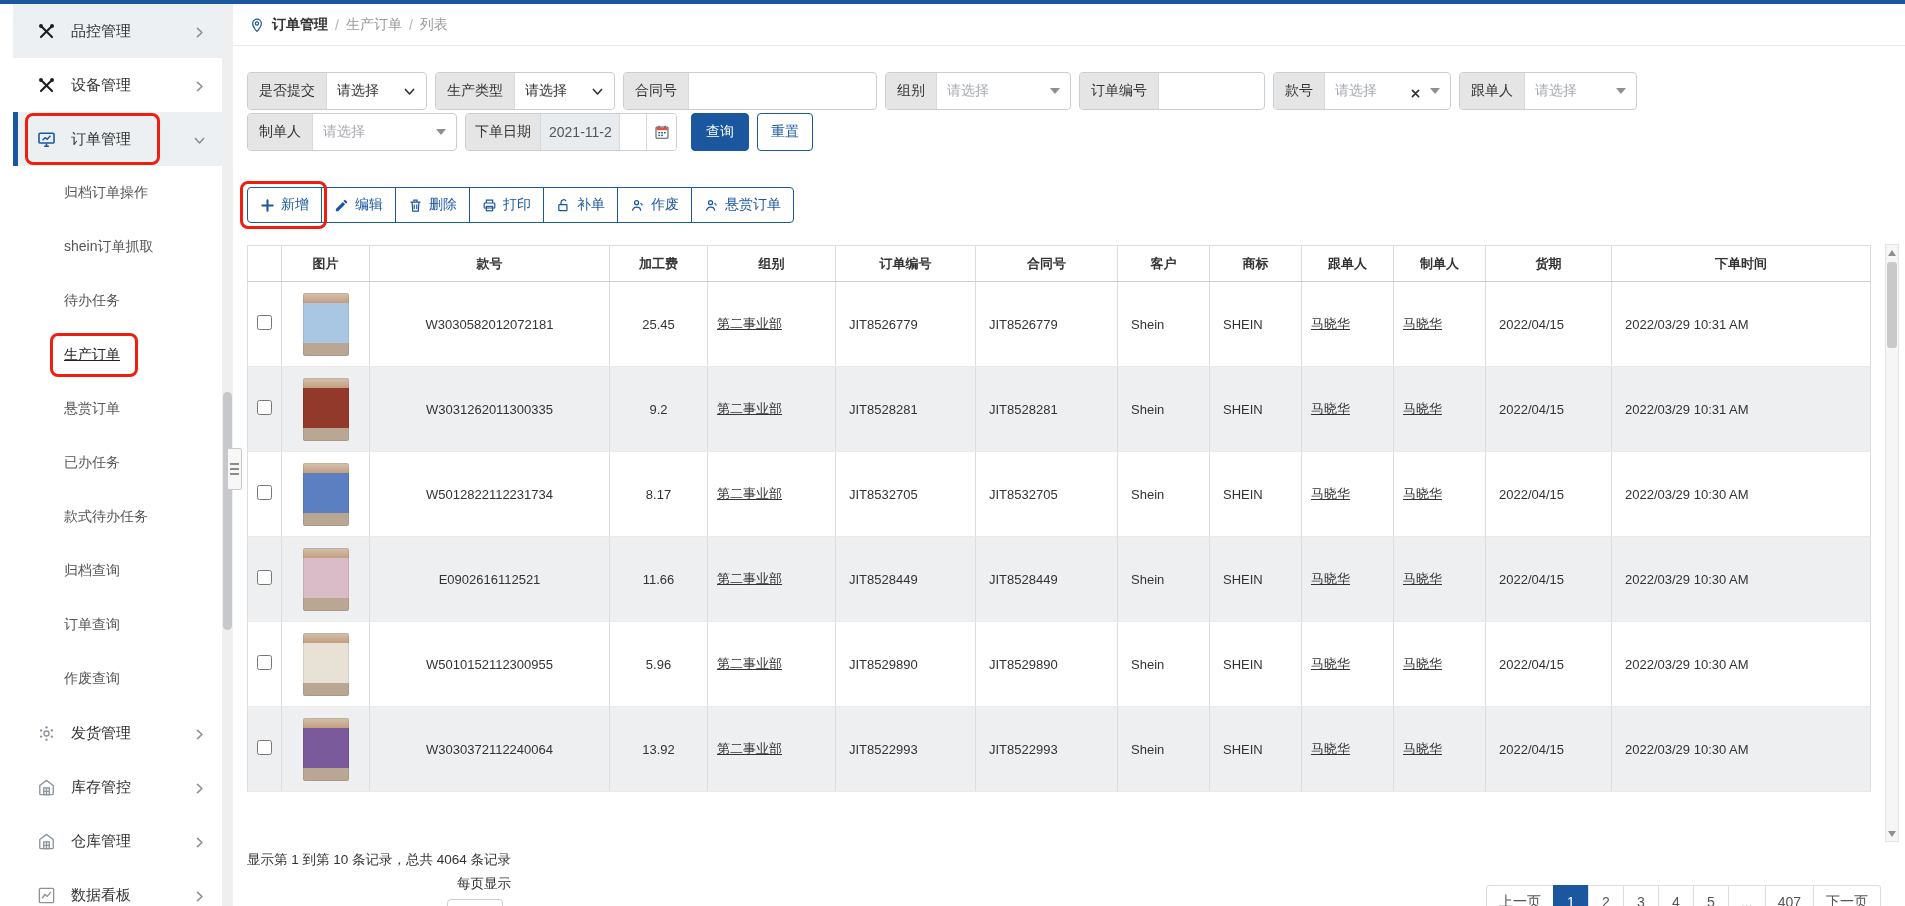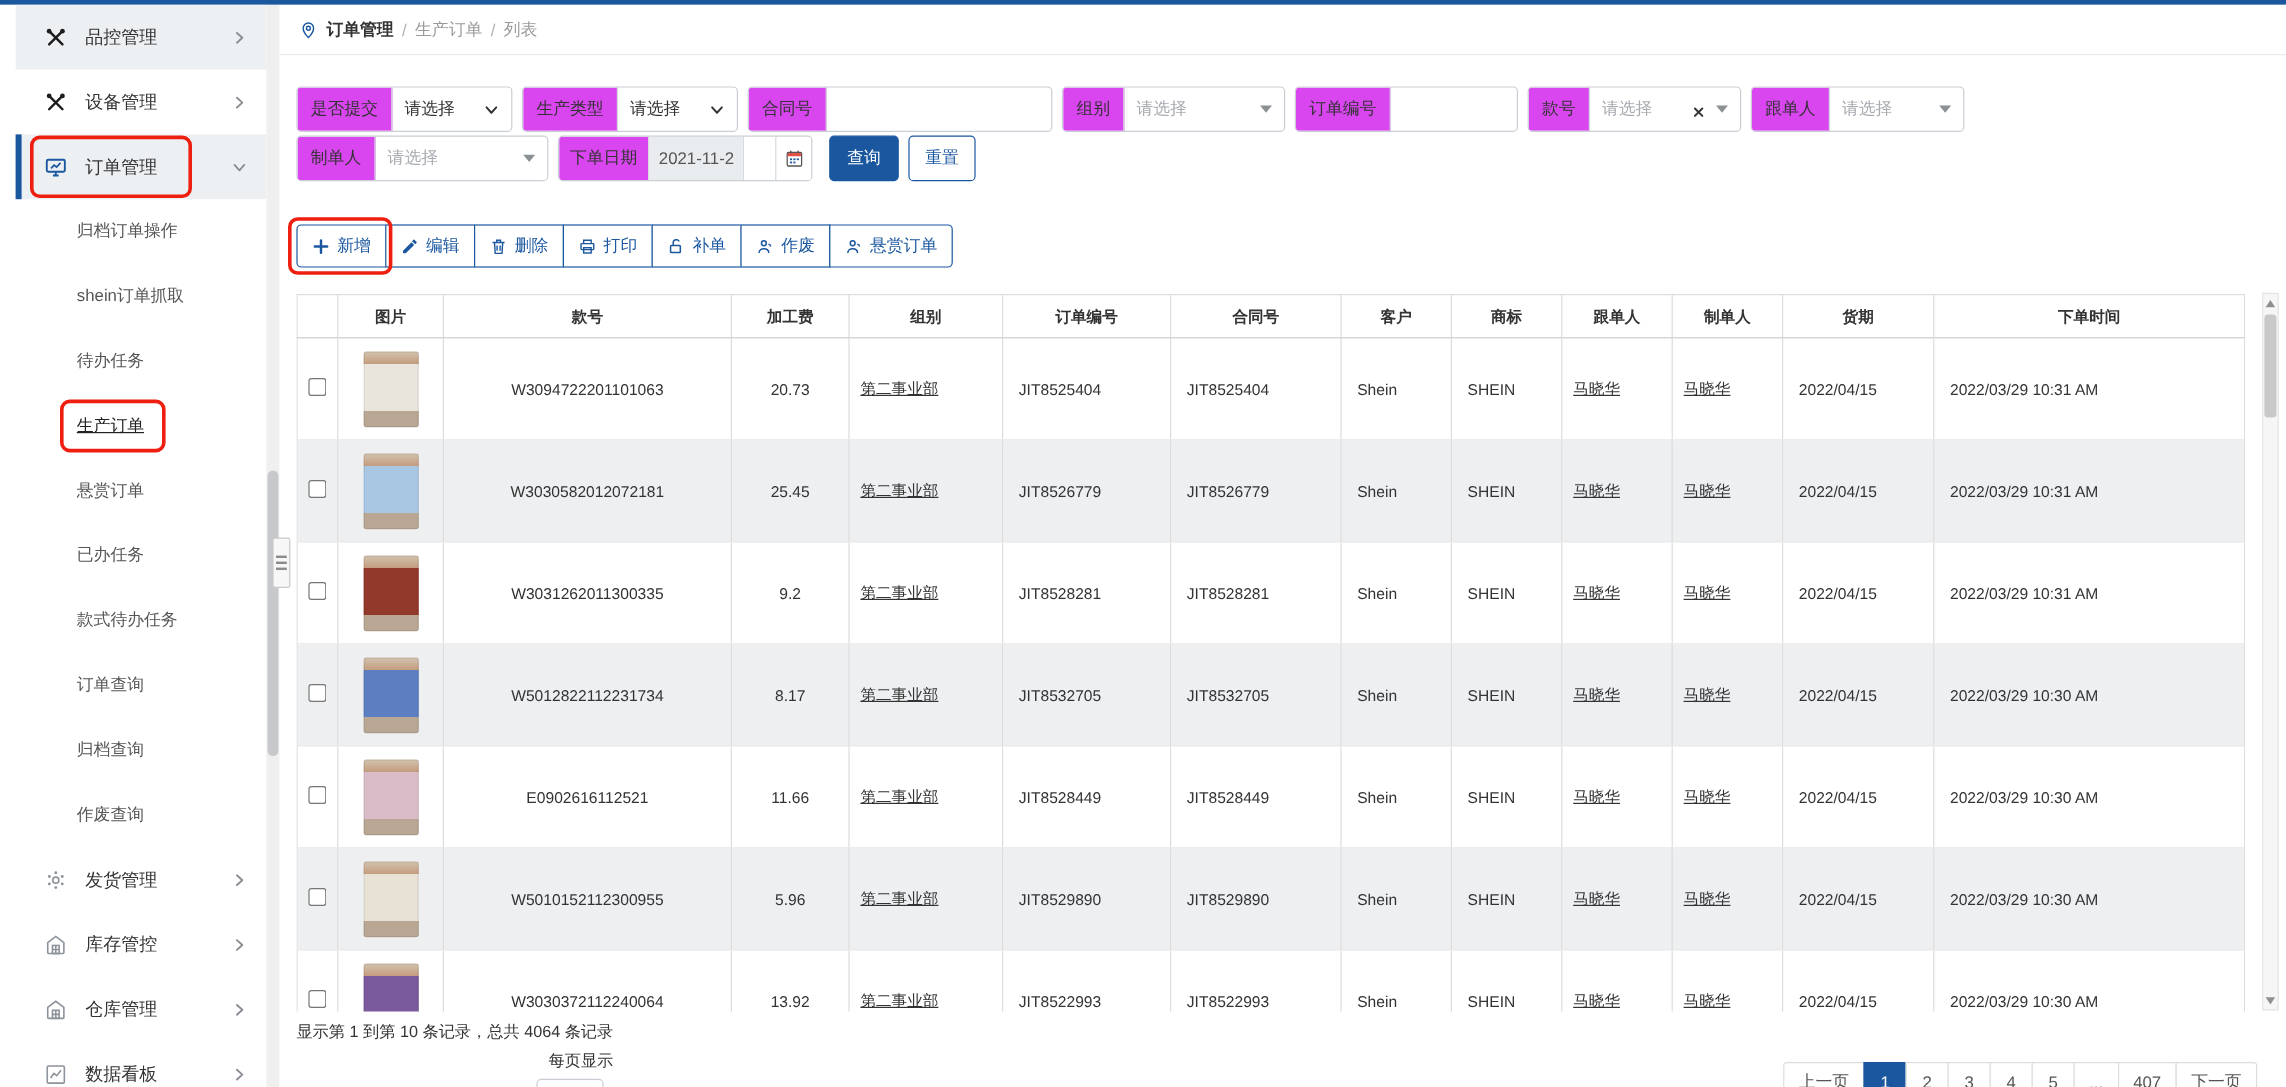--- a/index.html
+++ b/index.html
@@ -33,21 +33,21 @@
   .breadcrumb .ic { width:16px; height:16px; color:#1b579f; margin-right:7px; }
   .bc-first { color:#333; font-weight:bold; }
   .bc-sep { color:#b3b3b3; margin:0 7px; }
   .bc-rest { color:#9a9a9a; }
 
   
   .filters { margin:26px 14px 0 14px; }
   .frow { display:flex; gap:8px; margin-bottom:3px; align-items:center; }
   .fgroup { display:flex; align-items:stretch; height:38px; border:1px solid #c9ced4;
     border-radius:4px; background:#fff; overflow:hidden; font-size:14px; }
-  .flabel { display:flex; align-items:center; padding:0 11px; color:#333; border-right:1px solid #d5dade; white-space:nowrap; background:#d946ef; }
+  .flabel { display:flex; align-items:center; padding:0 11px; color:#333; border-right:1px solid #d5dade; white-space:nowrap; background:#e5e5e5; }
   .fval { display:flex; align-items:center; padding:0 10px; position:relative; }
   .fval.native { color:#333; }
   .fval .selchev { width:13px; height:13px; margin-left:auto; color:#333; }
   .fval.s2 { color:#a7abb0; }
   .caret { width:0; height:0; border-left:5px solid transparent; border-right:5px solid transparent;
     border-top:6px solid #8b9094; margin-left:auto; }
   .fval .clear-x { width:11px; height:11px; color:#333; margin-left:auto; margin-right:9px; }
   .fval input { border:none; outline:none; font-size:14px; width:100%; background:transparent; }
   .dval { background:#e9ecef; color:#555; overflow:hidden; white-space:nowrap; }
   .dseg { display:flex; align-items:center; justify-content:center; border-left:1px solid #d5dade; cursor:pointer; background:#fff; }
@@ -182,24 +182,24 @@
       <div class="sb-item sb-sub">
         <span class="sb-label">悬赏订单</span>
       </div>
       <div class="sb-item sb-sub">
         <span class="sb-label">已办任务</span>
       </div>
       <div class="sb-item sb-sub">
         <span class="sb-label">款式待办任务</span>
       </div>
       <div class="sb-item sb-sub">
+        <span class="sb-label">归档查询</span>
+      </div>
+      <div class="sb-item sb-sub">
         <span class="sb-label">订单查询</span>
-      </div>
-      <div class="sb-item sb-sub">
-        <span class="sb-label">归档查询</span>
       </div>
       <div class="sb-item sb-sub">
         <span class="sb-label">作废查询</span>
       </div>
       <div class="sb-item sb-parent">
         <span class="ic ic-gray">
           <svg viewBox="0 0 24 24" fill="currentColor">
             <circle cx="12" cy="12" r="3.2" fill="none" stroke="currentColor" stroke-width="1.7"></circle>
             <circle cx="12" cy="4.2" r="1.5"></circle>
             <circle cx="18.8" cy="8.1" r="1.5"></circle>
@@ -479,37 +479,20 @@
               <th>跟单人</th>
               <th>制单人</th>
               <th>货期</th>
               <th>下单时间</th>
             </tr>
           </thead>
         <tbody id="tbody">
             <tr>
               <td class="cc"><input type="checkbox" class="rowcheck" style=""></td>
               <td class="cimg">
-                <div class="thumb" style="background: linear-gradient(rgb(210, 195, 176) 0px, rgb(196, 157, 126) 16%, rgb(233, 229, 221) 16%, rgb(233, 229, 221) 79%, rgb(185, 167, 148) 79%);"></div>
-              </td>
-              <td class="cstyle">W3094722201101063</td>
-              <td class="cfee">20.73</td>
-              <td class="cgroup lnk">第二事业部</td>
-              <td class="cl">JIT8525404</td>
-              <td class="cl">JIT8525404</td>
-              <td class="cl">Shein</td>
-              <td class="cl">SHEIN</td>
-              <td class="cgroup lnk">马晓华</td>
-              <td class="cgroup lnk">马晓华</td>
-              <td class="cl">2022/04/15</td>
-              <td class="cl">2022/03/29 10:31 AM</td>
-            </tr>
-            <tr>
-              <td class="cc"><input type="checkbox" class="rowcheck" style=""></td>
-              <td class="cimg">
                 <div class="thumb" style="background: linear-gradient(rgb(210, 195, 176) 0px, rgb(196, 157, 126) 16%, rgb(169, 198, 226) 16%, rgb(169, 198, 226) 79%, rgb(185, 167, 148) 79%);"></div>
               </td>
               <td class="cstyle">W3030582012072181</td>
               <td class="cfee">25.45</td>
               <td class="cgroup lnk">第二事业部</td>
               <td class="cl">JIT8526779</td>
               <td class="cl">JIT8526779</td>
               <td class="cl">Shein</td>
               <td class="cl">SHEIN</td>
               <td class="cgroup lnk">马晓华</td>

